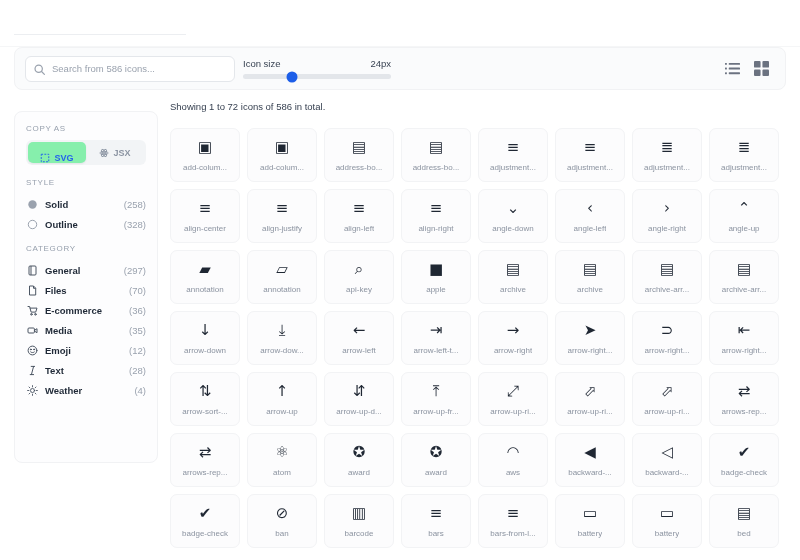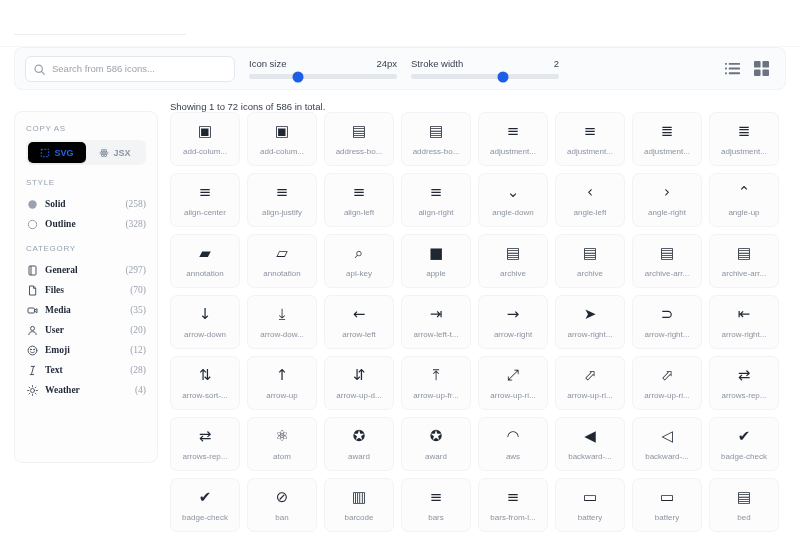--- a/index.html
+++ b/index.html
@@ -19,21 +19,21 @@
   }
   .top-rule2 {
     position: absolute; left: 0px; top: 46px; width: 800px; height: 1px;
     background: #f5f6f7;
   }
 
   
   .toolbar {
     position: absolute; left: 14px; top: 47px; width: 772px; height: 43px;
     background: #fafbfc; border: 1px solid #f1f2f4; border-radius: 8px;
-    display: flex; align-items: center; padding: 0 10px; gap: 14px;
+    display: flex; align-items: center; padding: 0 10px; gap: 8px;
   }
   .search-wrap {
     position: relative; width: 210px; height: 26px;
   }
   .search-input {
     width: 100%; height: 26px; border: 1px solid #e4e7eb; border-radius: 6px;
     background: #ffffff; padding: 0 8px 0 26px;
     font-family: "Liberation Sans", sans-serif; font-size: 9.5px; color: #374151;
     outline: none;
   }
@@ -71,36 +71,36 @@
   }
   .seg {
     display: flex; background: #f2f4f6; border-radius: 6px; padding: 2px;
     margin-bottom: 13px;
   }
   .seg-btn {
     flex: 1; height: 21px; border-radius: 5px; display: flex; align-items: center;
     justify-content: center; gap: 4px; font-size: 9px; font-weight: 700;
     color: #8b94a2; cursor: pointer;
   }
-  .seg-btn.active { background: #000000; color: #2563eb; box-shadow: 0 1px 2px rgba(16,24,40,.07); }
+  .seg-btn.active { background: #86efac; color: #2563eb; box-shadow: 0 1px 2px rgba(16,24,40,.07); align-items: flex-end; }
   .seg-btn svg { width: 10px; height: 10px; display: block; }
 
   .row {
     display: flex; align-items: center; height: 20px; font-size: 9.5px;
-    color: #1f2937; cursor: pointer; font-family: Liberation Serif, serif;
+    color: #1f2937; cursor: pointer;
   }
   .row .ico { width: 13px; height: 13px; margin-right: 6px; color: #4b5563; flex: none; }
   .row .ico svg { width: 13px; height: 13px; display: block; }
   .row .nm { font-weight: 700; }
   .row .ct { margin-left: auto; color: #9aa2ae; font-weight: 400; }
   .grp { margin-bottom: 10px; }
 
   
   .main { position: absolute; left: 170px; top: 101px; width: 616px; }
-  .showing { font-size: 9.5px; color: #374151; margin-bottom: 0; }
+  .showing { font-size: 9.5px; color: #374151; margin-bottom: 16px; }
   .grid {
     display: grid; grid-template-columns: repeat(8, 70px); gap: 7px;
   }
   .card {
     width: 70px; height: 54px; background: #fcfcfd; border: 1px solid #f2f3f5;
     border-radius: 7px; display: flex; flex-direction: column; align-items: center;
     justify-content: center; gap: 7px; cursor: pointer;
   }
   .card .gly { color: #1f2733; display: block; height: 17px; line-height: 17px;
     font-size: 15px; font-family: "DejaVu Sans", sans-serif; }
@@ -130,29 +130,20 @@
     <div class="slider-block">
       <div class="slider-top">
         <span class="slider-label">Icon size</span>
         <span class="slider-value">24px</span>
       </div>
       <div class="track">
         <div class="thumb" id="thumb-size" style="left: 33%;"></div>
       </div>
     </div>
 
-    <div class="slider-block">
-      <div class="slider-top">
-        <span class="slider-label">Stroke width</span>
-        <span class="slider-value">2</span>
-      </div>
-      <div class="track">
-        <div class="thumb" id="thumb-stroke" style="left: 62%;"></div>
-      </div>
-    </div>
 
     <div class="view-toggles">
       <span class="vt">
         <svg viewBox="0 0 16 16" fill="currentColor">
           <rect x="0" y="2" width="2" height="2" rx=".4"></rect>
             <rect x="4" y="2" width="12" height="2" rx=".6"></rect>
           <rect x="0" y="7" width="2" height="2" rx=".4"></rect>
             <rect x="4" y="7" width="12" height="2" rx=".6"></rect>
           <rect x="0" y="12" width="2" height="2" rx=".4"></rect>
             <rect x="4" y="12" width="12" height="2" rx=".6"></rect>
@@ -237,42 +228,43 @@
         <span class="ico">
           <svg viewBox="0 0 13 13" fill="none" stroke="currentColor" stroke-width="1">
             <path d="M3.5 2h4l2.2 2.2V11h-6.2z"></path>
               <path d="M7.5 2v2.3h2.2"></path>
           </svg>
         </span>
         <span class="nm">Files</span>
         <span class="ct">(70)</span>
       </div>
 
+      <div class="row">
+        <span class="ico">
+          <svg viewBox="0 0 13 13" fill="none" stroke="currentColor" stroke-width="1" stroke-linecap="round">
+            <path d="M2 2.5h1.6l1.5 5.6h4.6l1.3-4H4.2"></path>
+              <circle cx="5.4" cy="10.3" r=".8"></circle>
+              <circle cx="9.4" cy="10.3" r=".8"></circle>
+          </svg>
+        </span>
+        <span class="nm">E-commerce</span>
+        <span class="ct">(36)</span>
+      </div>
 
       <div class="row">
         <span class="ico">
           <svg viewBox="0 0 13 13" fill="none" stroke="currentColor" stroke-width="1">
             <rect x="2" y="4" width="6.4" height="5" rx="1"></rect>
               <path d="M8.6 6.2l2.4-1.5v4l-2.4-1.5z"></path>
           </svg>
         </span>
         <span class="nm">Media</span>
         <span class="ct">(35)</span>
       </div>
 
-      <div class="row">
-        <span class="ico">
-          <svg viewBox="0 0 13 13" fill="none" stroke="currentColor" stroke-width="1">
-            <circle cx="6.5" cy="4.4" r="2"></circle>
-              <path d="M2.8 11c0-2.2 1.7-3.4 3.7-3.4S10.2 8.8 10.2 11"></path>
-          </svg>
-        </span>
-        <span class="nm">User</span>
-        <span class="ct">(20)</span>
-      </div>
 
 
       <div class="row">
         <span class="ico">
           <svg viewBox="0 0 13 13" fill="none" stroke="currentColor" stroke-width="1" stroke-linecap="round">
             <circle cx="6.5" cy="6.5" r="4.4"></circle>
               <circle cx="4.9" cy="5.4" r=".5" fill="currentColor"></circle>
             <circle cx="8.1" cy="5.4" r=".5" fill="currentColor"></circle>
               <path d="M4.6 8c.5.8 3.3.8 3.8 0"></path>
           </svg>

